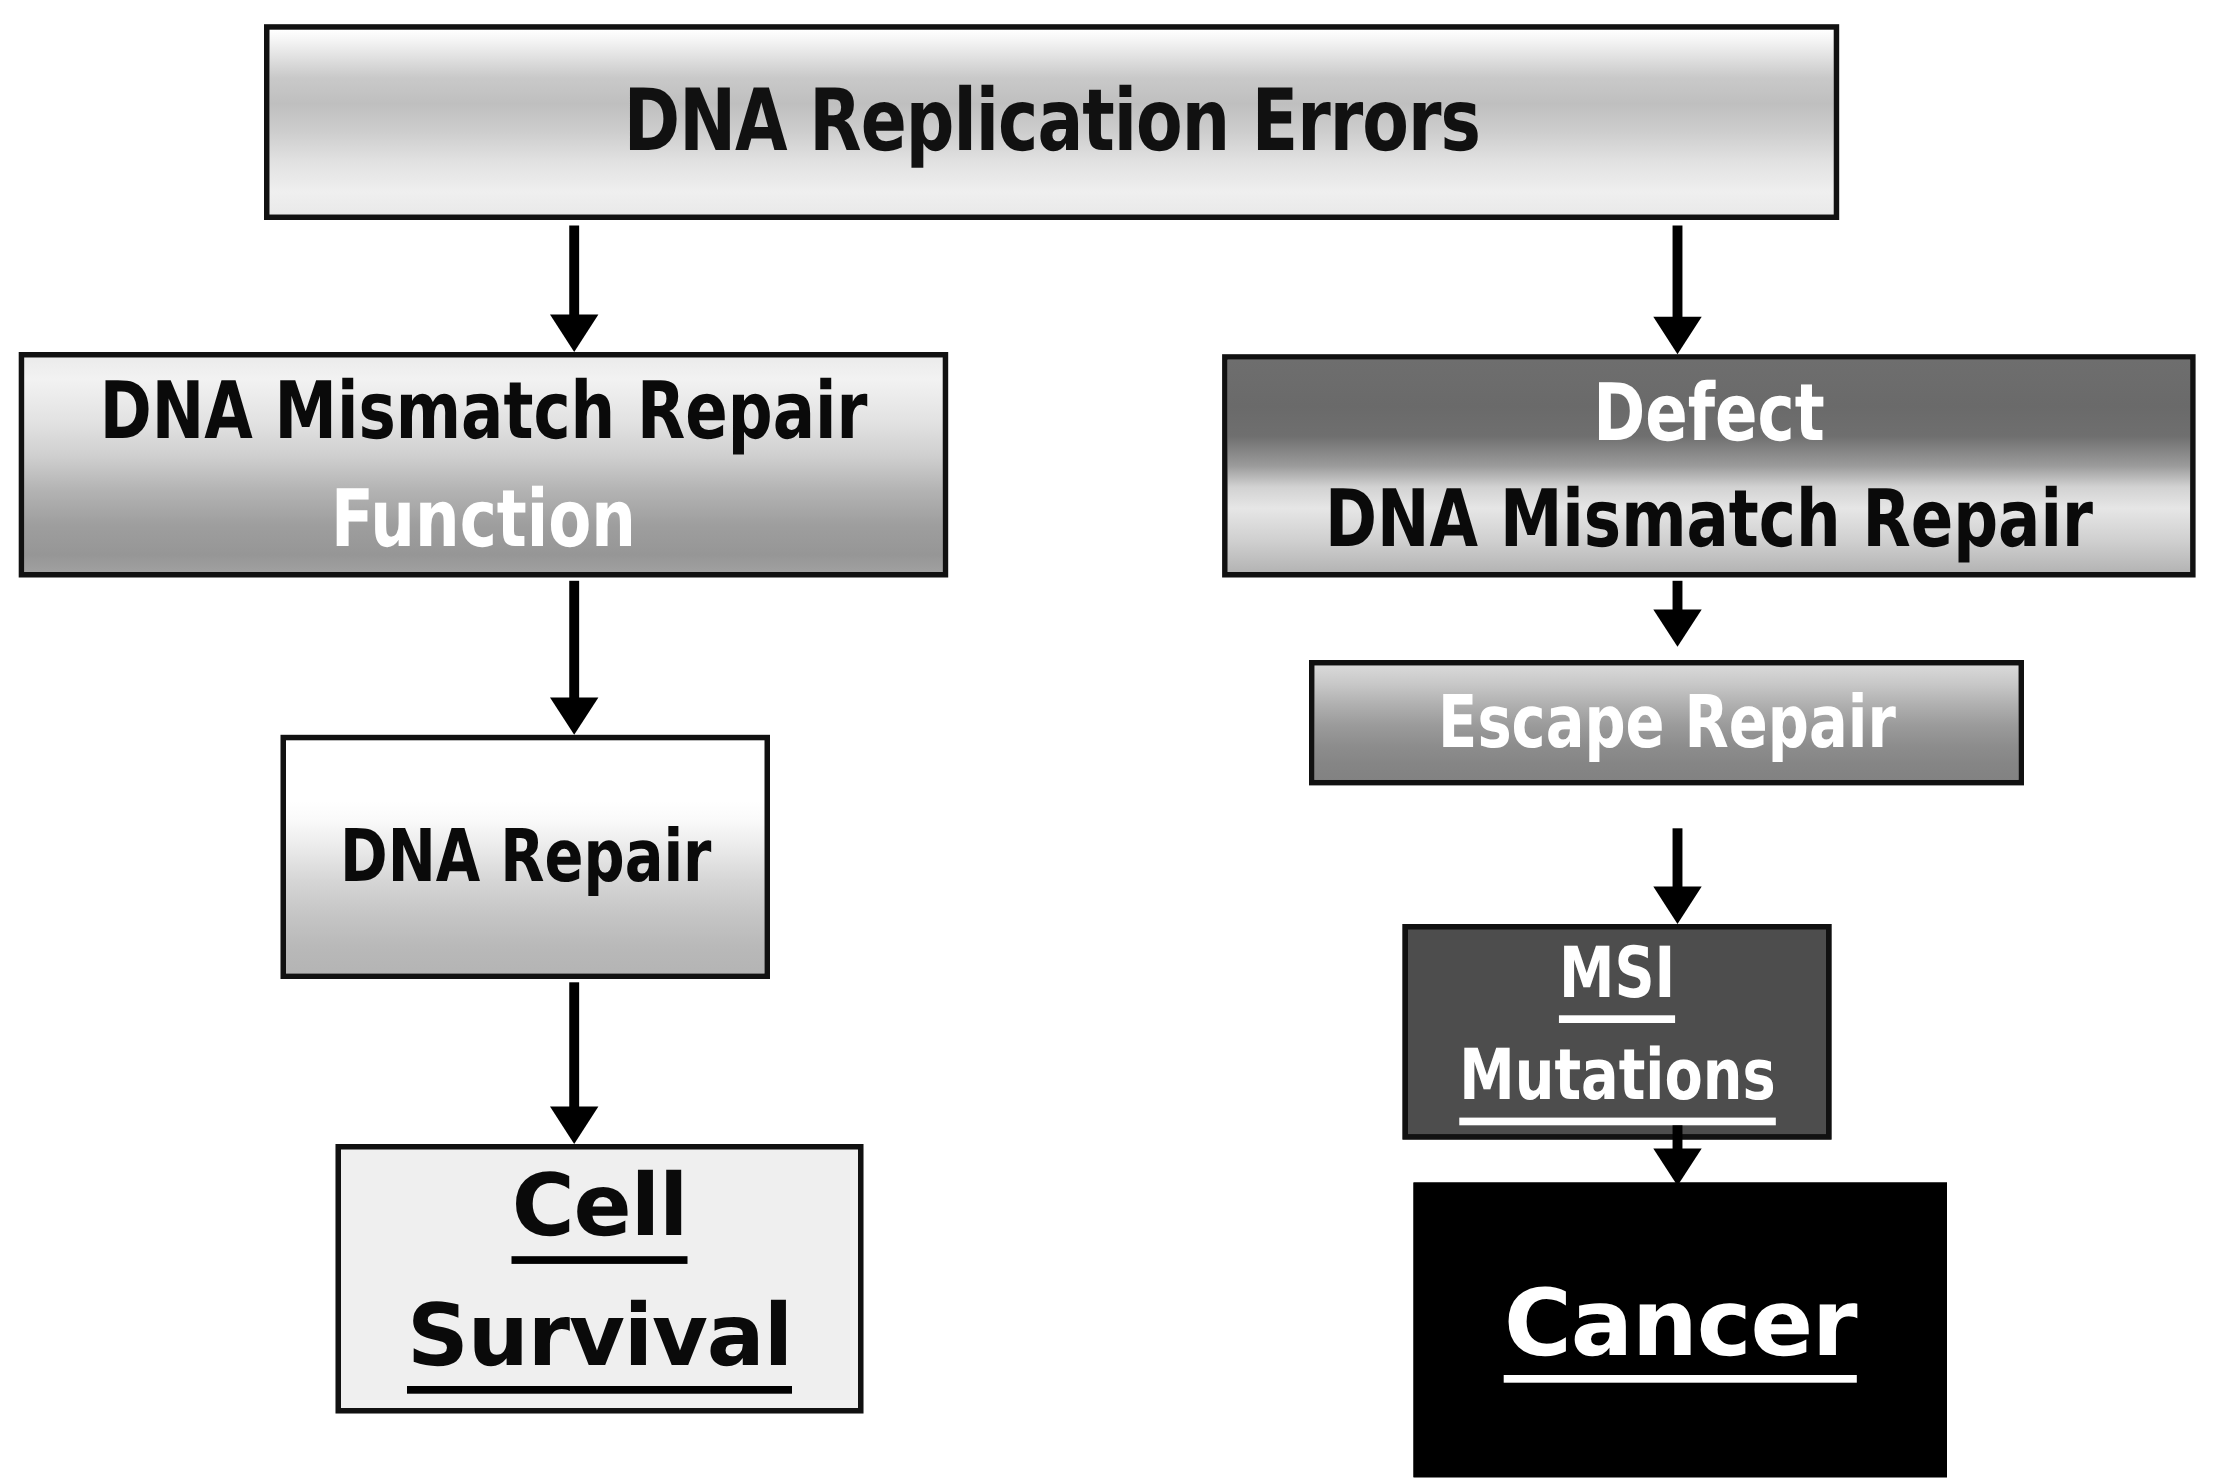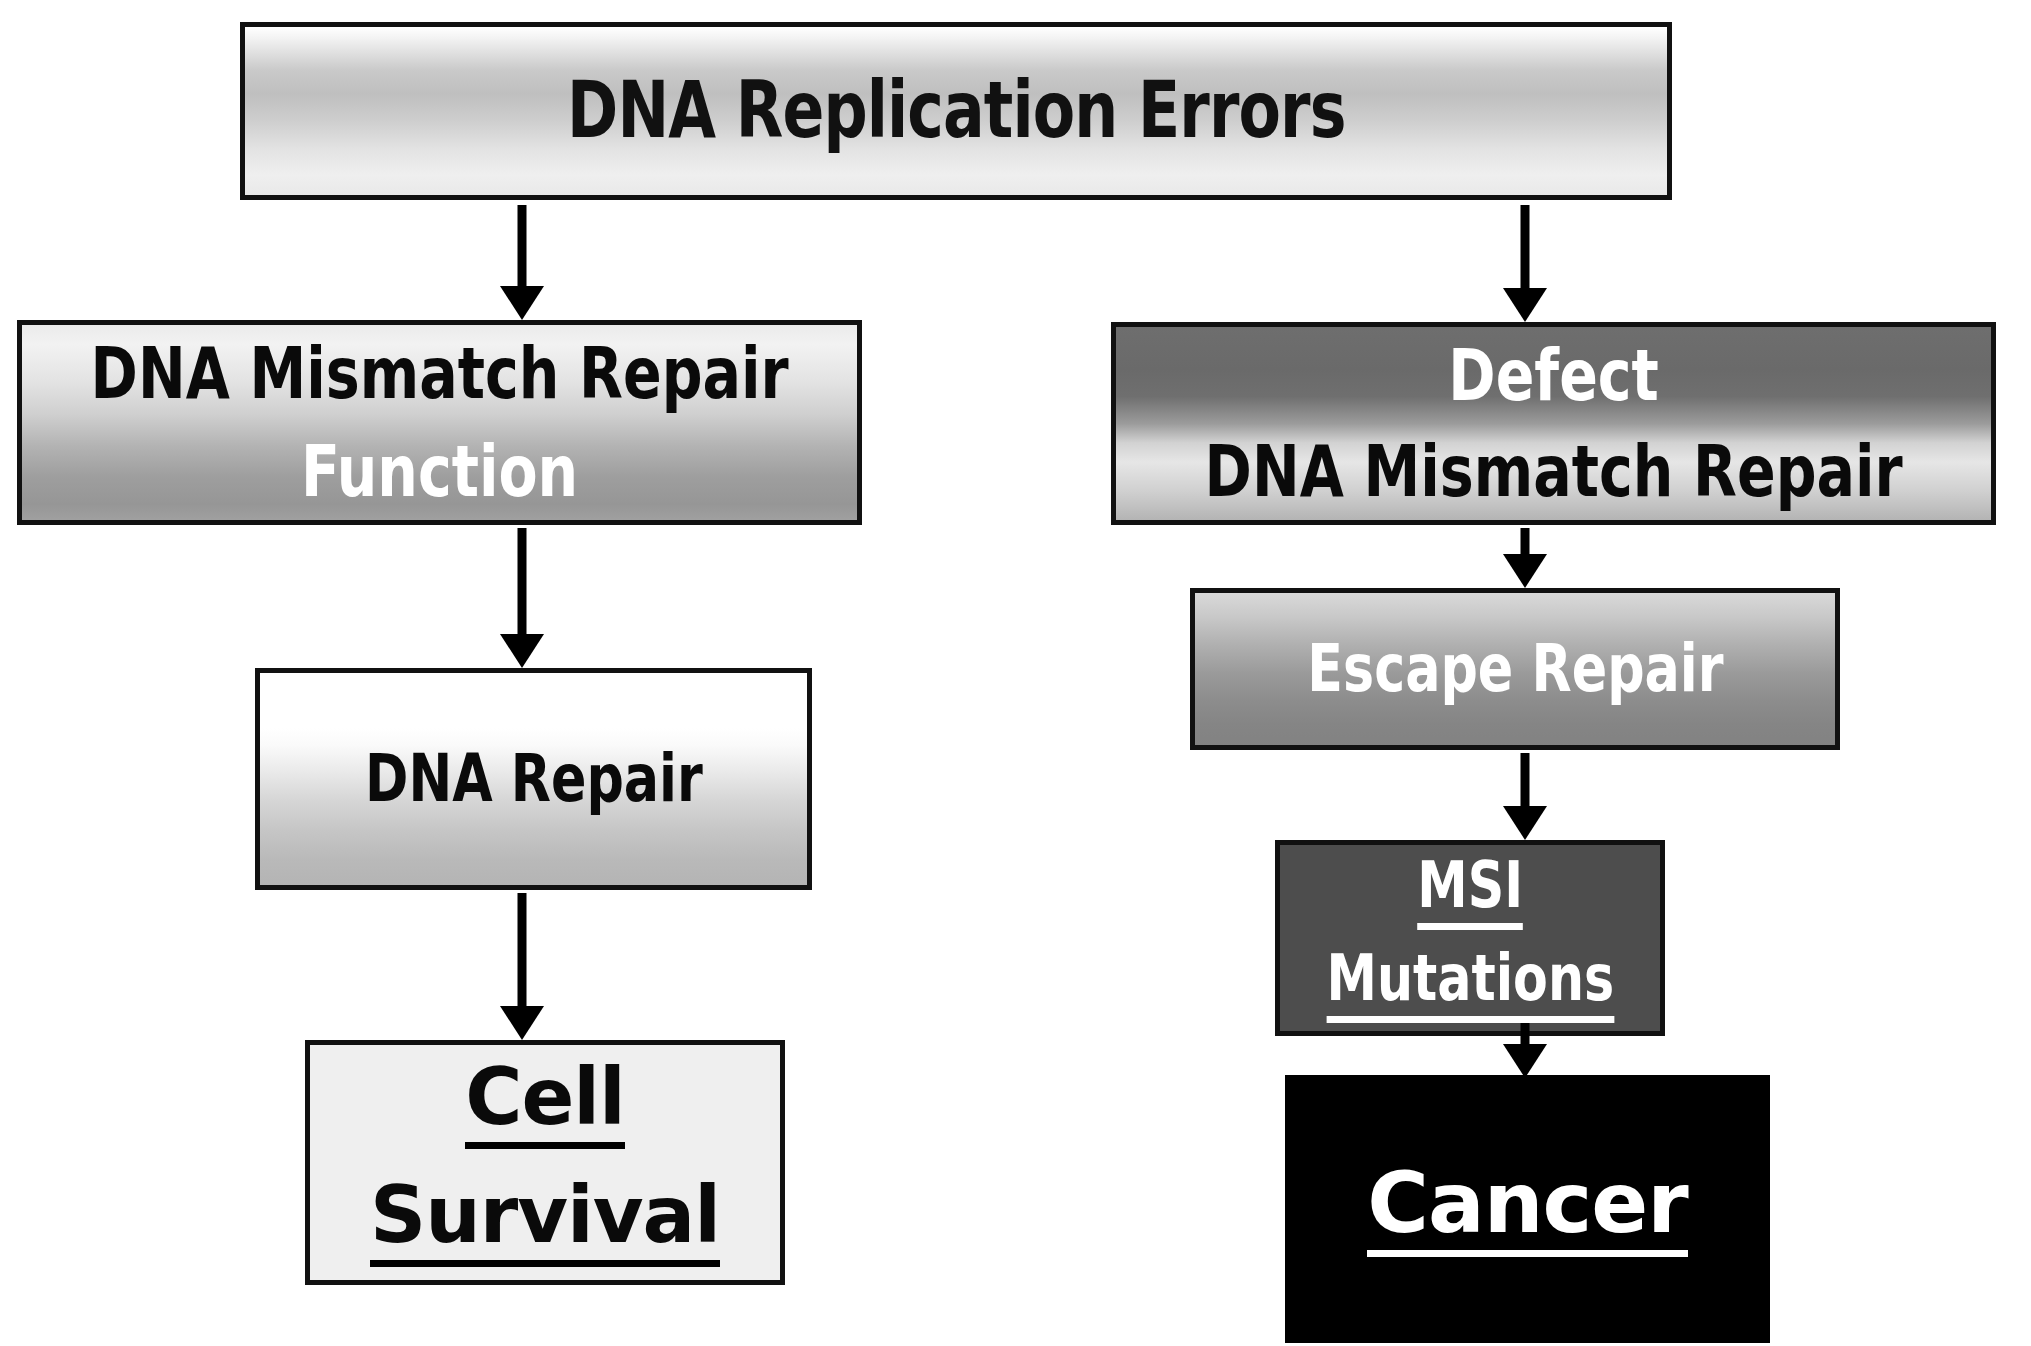--- a/index.html
+++ b/index.html
@@ -71,29 +71,29 @@
     background:linear-gradient(to bottom,
        #6e6e6e 0%, #6a6a6a 22%, #6f6f6f 36%, #9b9b9b 50%,
        #d2d2d2 60%, #e6e6e6 70%, #d0d0d0 85%, #b4b4b4 100%);
     justify-content:space-around;
     margin-left:31px;
   }
   #n-defect .l1{font-size:72px;color:#ffffff;}
   #n-defect .l2{font-size:72px;color:#0a0a0a;}
 
   #n-dna-repair{
-    left:255px;top:668px;width:557px;height:222px;
+    left:255px;top:668px;width:445px;height:222px;
     background:linear-gradient(to bottom,
        #ffffff 0%, #ffffff 26%, #fafafa 34%, #e9e9e9 47%,
        #d6d6d6 60%, #c6c6c6 74%, #b9b9b9 88%, #b4b4b4 100%);
   }
   #n-dna-repair .line{font-size:66px;color:#0a0a0a;}
 
   #n-escape{
-    left:1190px;top:588px;width:650px;height:162px;
+    left:1190px;top:600px;width:650px;height:114px;
     background:linear-gradient(to bottom,
        #d9d9d9 0%, #c8c8c8 16%, #b0b0b0 34%, #9b9b9b 52%,
        #8d8d8d 70%, #858585 86%, #828282 100%);
   }
   #n-escape .line{font-size:66px;color:#ffffff;}
 
   #n-msi{
     left:1275px;top:840px;width:390px;height:196px;
     background:#4d4d4d;
     justify-content:space-around;

